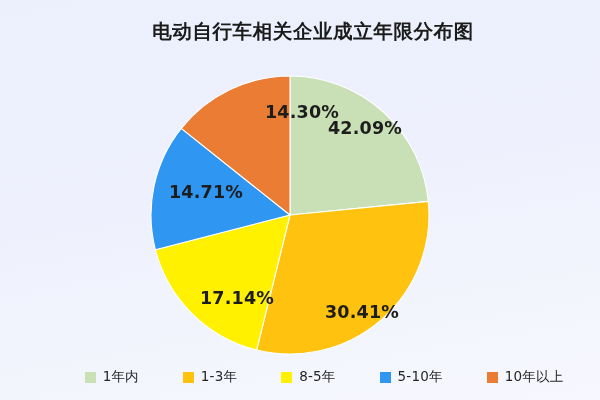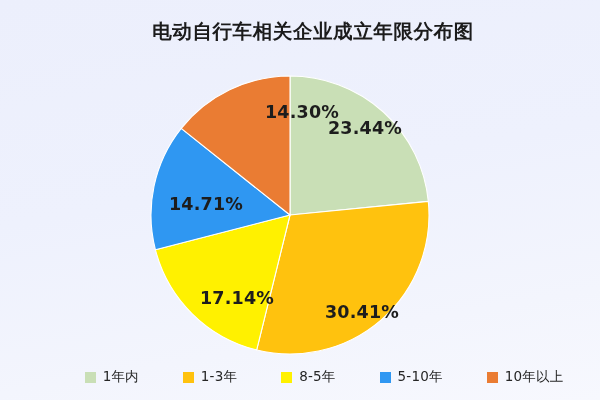--- a/index.html
+++ b/index.html
@@ -102,24 +102,24 @@
           <path d="M 140 140 L 140.00 1.00 A 139 139 0 0 1 278.33 126.39 Z" fill="#c9dfb6" class="slice-path"></path>
           <path d="M 140 140 L 278.33 126.39 A 139 139 0 0 1 106.70 274.95 Z" fill="#ffc20e" class="slice-path"></path>
           <path d="M 140 140 L 106.70 274.95 A 139 139 0 0 1 5.39 174.66 Z" fill="#fff100" class="slice-path"></path>
           <path d="M 140 140 L 5.39 174.66 A 139 139 0 0 1 31.25 53.43 Z" fill="#2f97f2" class="slice-path"></path>
           <path d="M 140 140 L 31.25 53.43 A 139 139 0 0 1 140.00 1.00 Z" fill="#ea7c33" class="slice-path"></path>
         </g>
     </svg>
   </div>
 
   <div id="slice-labels-layer">
-      <div class="slice-label" style="left: 365px; top: 128px; color: rgb(29, 29, 29);">23.44%</div>
+      <div class="slice-label" style="left: 365px; top: 128px; color: rgb(29, 29, 29);">42.09%</div>
       <div class="slice-label" style="left: 362px; top: 312px; color: rgb(29, 29, 29);">30.41%</div>
       <div class="slice-label" style="left: 237px; top: 298px; color: rgb(29, 29, 29);">17.14%</div>
-      <div class="slice-label" style="left: 206px; top: 204px; color: rgb(29, 29, 29);">14.71%</div>
+      <div class="slice-label" style="left: 206px; top: 192px; color: rgb(29, 29, 29);">14.71%</div>
       <div class="slice-label" style="left: 262px; top: 112px; color: rgb(29, 29, 29); margin-left: 40px;">14.30%</div>
     </div>
 
   <div id="legend">
       <div class="legend-item">
         <span class="legend-swatch" style="background: rgb(201, 223, 182);"></span>
         <span class="legend-label">1年内</span>
       </div>
       <div class="legend-item">
         <span class="legend-swatch" style="background: rgb(255, 194, 14);"></span>

